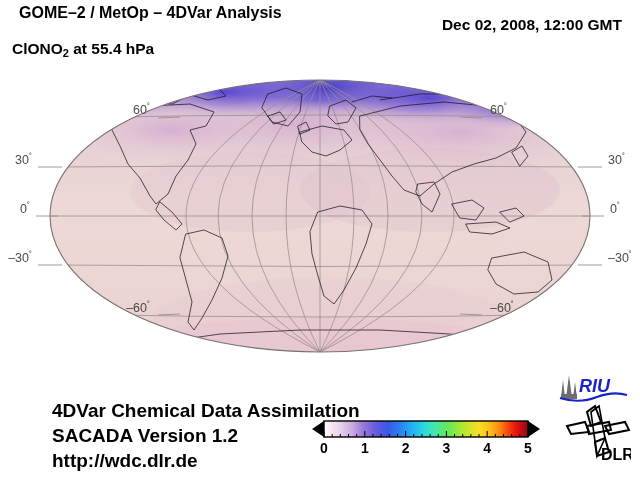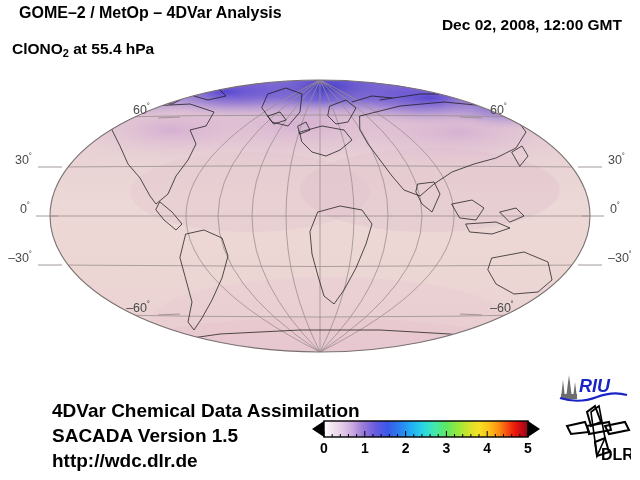--- a/index.html
+++ b/index.html
@@ -292,21 +292,21 @@
   <div class="lat-label" style="left:610px; top:129px;"><span>0</span><span class="deg">˚</span></div>
 
   <div class="lat-label" style="left:32px; top:178px; transform:translateX(-100%);"><span>–30</span><span class="deg">˚</span></div>
   <div class="lat-label" style="left:608px; top:178px;"><span>–30</span><span class="deg">˚</span></div>
 
   <div class="lat-label" style="left:150px; top:228px; transform:translateX(-100%);"><span>–60</span><span class="deg">˚</span></div>
   <div class="lat-label" style="left:490px; top:228px;"><span>–60</span><span class="deg">˚</span></div>
 </div>
 
 <div class="footer-line" id="footer-line-1">4DVar Chemical Data Assimilation</div>
-<div class="footer-line" id="footer-line-2">SACADA Version 1.5</div>
+<div class="footer-line" id="footer-line-2">SACADA Version 1.2</div>
 <div class="footer-line" id="footer-line-3">http://wdc.dlr.de</div>
 
 <div id="colorbar-block">
   <svg id="colorbar-graphic" width="240" height="20" viewBox="0 0 240 20">
     <defs>
       <linearGradient id="cbGrad" x1="0" y1="0" x2="1" y2="0">
           <stop offset="0%" stop-color="#ffffff"></stop>
           <stop offset="4%" stop-color="#f2e6f0"></stop>
           <stop offset="9%" stop-color="#e3cbe8"></stop>
           <stop offset="14.000000000000002%" stop-color="#c9a8e0"></stop>

